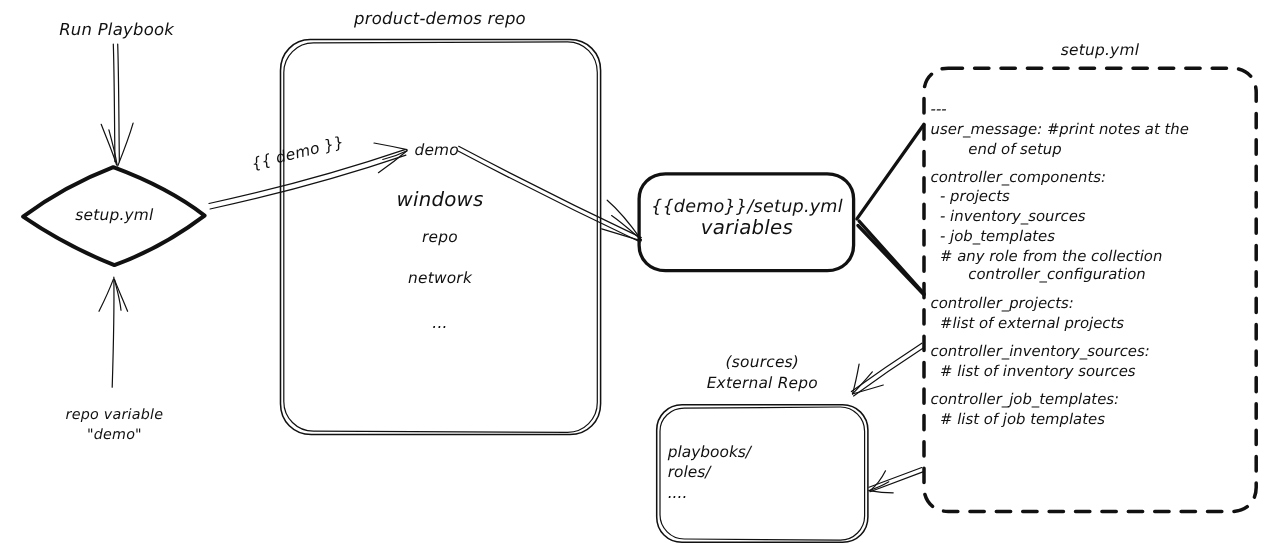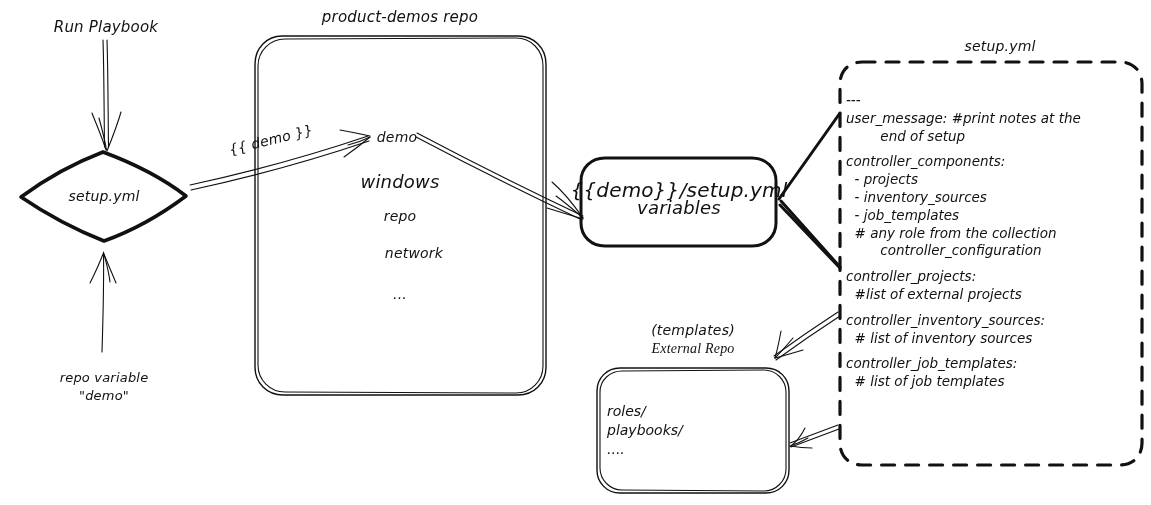--- a/index.html
+++ b/index.html
@@ -134,31 +134,31 @@
   <div class="lbl hand c" style="left:104px;top:370px;font-size:13px;">repo variable</div>
   <div class="lbl hand c" style="left:104px;top:388px;font-size:13px;">"demo"</div>
 
   <div class="lbl hand c" style="left:400px;top:8px;font-size:15px;">product-demos repo</div>
 
   <div class="lbl hand" style="left:229px;top:142px;font-size:14px;transform:rotate(-14deg);transform-origin:left center;">{{ demo }}</div>
 
   <div class="lbl hand c" style="left:397px;top:129px;font-size:14px;">demo</div>
   <div class="lbl hand c" style="left:400px;top:171px;font-size:18px;">windows</div>
   <div class="lbl hand c" style="left:400px;top:208px;font-size:14px;">repo</div>
-  <div class="lbl hand c" style="left:400px;top:245px;font-size:14px;margin-left:14px;">network</div>
+  <div class="lbl hand c" style="left:400px;top:245px;font-size:14px;">network</div>
   <div class="lbl hand c" style="left:400px;top:286px;font-size:14px;">...</div>
 
-  <div class="lbl hand c" style="left:679px;top:178px;font-size:20px;font-style:italic;">{{demo}}/setup.yml</div>
+  <div class="lbl hand c" style="left:679px;top:178px;font-size:16px;font-style:italic;">{{demo}}/setup.yml</div>
   <div class="lbl hand c" style="left:679px;top:197px;font-size:18px;">variables</div>
 
   <div class="lbl hand c" style="left:1000px;top:38px;font-size:14px;">setup.yml</div>
 
   <div id="panel-lines" style="position:absolute;left:846px;top:92px;width:296px;
               font-size:13.5px;line-height:17.8px;font-style:italic;
               white-space:pre;"><div>---</div><div>user_message: #print notes at the</div><div>        end of setup</div><div style="height: 8px;">&nbsp;</div><div>controller_components:</div><div>  - projects</div><div>  - inventory_sources</div><div>  - job_templates</div><div>  # any role from the collection</div><div>        controller_configuration</div><div style="height: 8px;">&nbsp;</div><div>controller_projects:</div><div>  #list of external projects</div><div style="height: 8px;">&nbsp;</div><div>controller_inventory_sources:</div><div>  # list of inventory sources</div><div style="height: 8px;">&nbsp;</div><div>controller_job_templates:</div><div>  # list of job templates</div></div>
 
-  <div class="lbl hand c" style="left:693px;top:322px;font-size:14px;">(templates)</div>
-  <div class="lbl hand c" style="left:693px;top:341px;font-size:14px;font-family:Liberation Serif, serif;">External Repo</div>
+  <div class="lbl hand c" style="left:693px;top:322px;font-size:14px;">(sources)</div>
+  <div class="lbl hand c" style="left:693px;top:341px;font-size:14px;">External Repo</div>
 
   <div id="extrepo-lines" style="position:absolute;left:607px;top:402px;width:170px;
-              font-size:14px;line-height:19px;font-style:italic;white-space:pre;"><div>roles/</div><div>playbooks/</div><div>....</div></div>
+              font-size:14px;line-height:19px;font-style:italic;white-space:pre;"><div>playbooks/</div><div>roles/</div><div>....</div></div>
 
 </div>
 
 </body></html>

